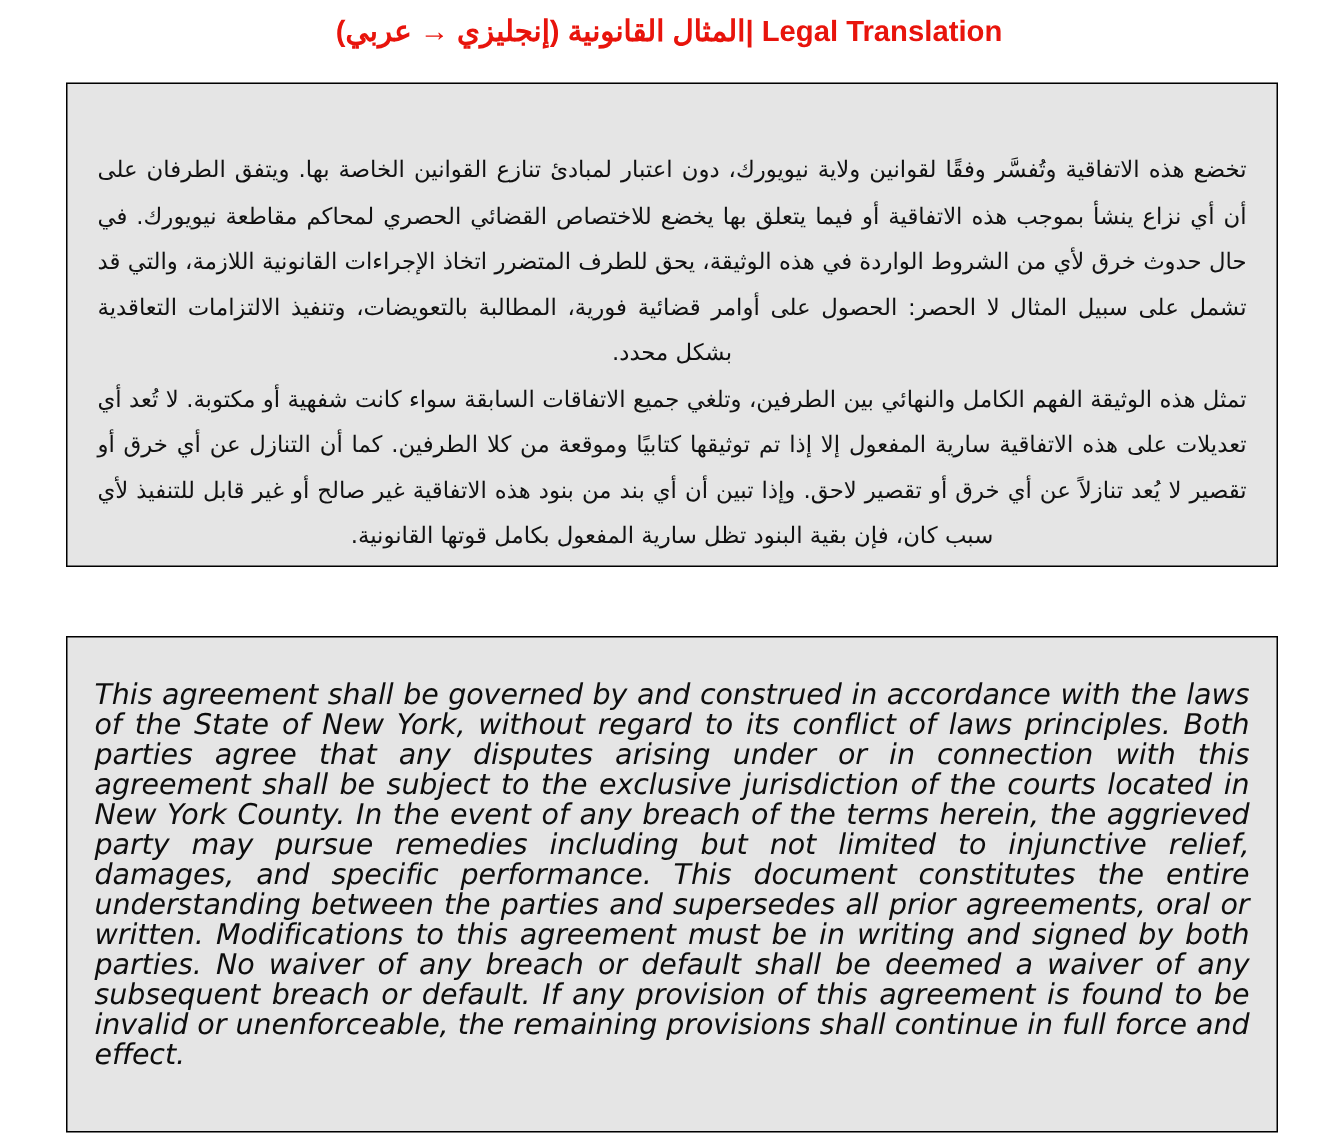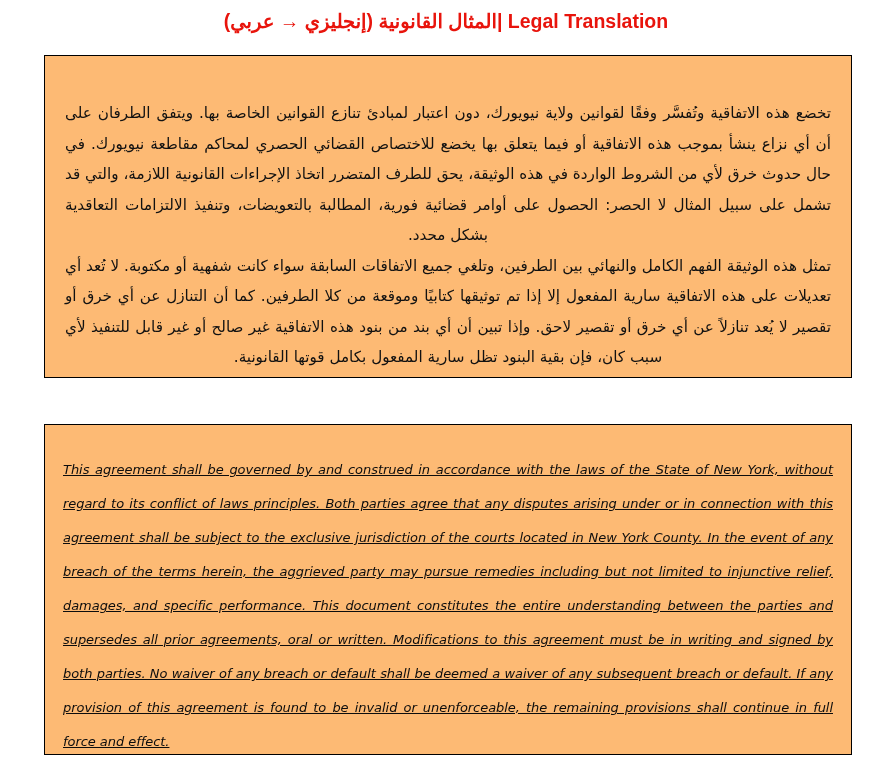--- a/index.html
+++ b/index.html
@@ -32,21 +32,21 @@
     white-space: nowrap;
     direction: ltr;
     unicode-bidi: isolate;
   }
 
   
   .text-box {
     position: absolute;
     box-sizing: border-box;
     border: 1.3px solid #000000;
-    background: #fdba74;
+    background: #e5e5e5;
   }
 
   .box-arabic {
     left: 44px;
     top: 55px;
     width: 808px;
     height: 323px;
     padding: 42px 20px 10px 20px;
   }
 
@@ -75,25 +75,24 @@
   .arabic-body p + p {
     margin-top: 0px;
   }
 
   
   .english-body {
     direction: ltr;
     text-align: justify;
     font-family: "DejaVu Sans", "Liberation Sans", sans-serif;
     font-style: italic;
-    font-size: 13px;
-    line-height: 34px;
+    font-size: 19px;
+    line-height: 20px;
     color: #0d0d0d;
     letter-spacing: -0.05px;
-    text-decoration: underline;
   }
   .english-body p {
     margin: 0;
   }
 </style>
 </head>
 <body>
 
 <div class="doc-title">المثال القانونية (إنجليزي → عربي)| Legal Translation</div>
 

